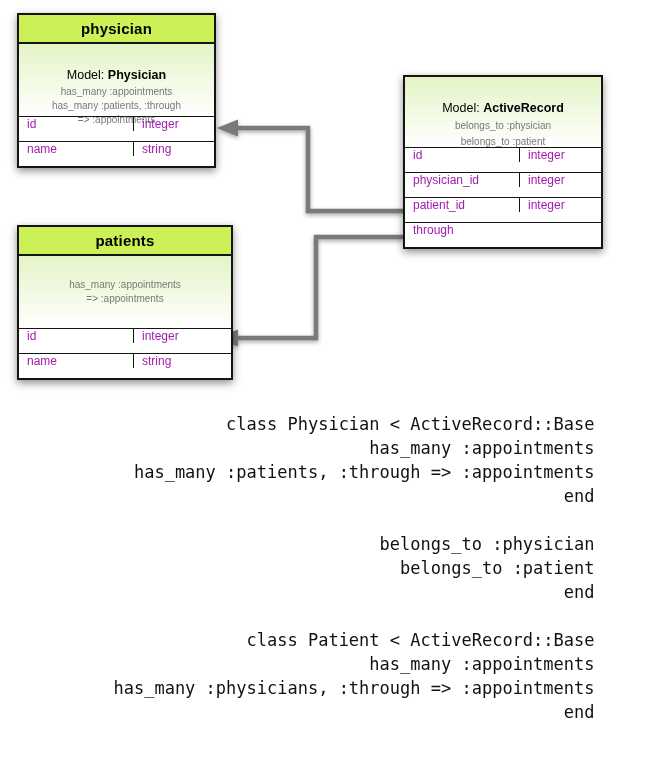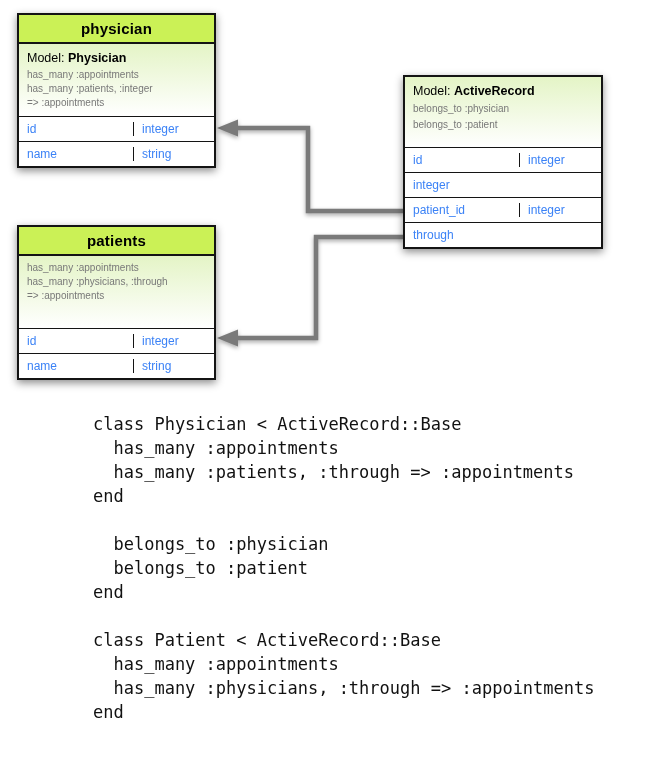--- a/index.html
+++ b/index.html
@@ -10,49 +10,49 @@
   }
   .diagram{position:absolute;left:0;top:0;width:657px;height:400px;}
   .connectors{position:absolute;left:0;top:0;pointer-events:none;
     filter:drop-shadow(0px 2px 2px rgba(0,0,0,0.35));}
   .er-table{
     position:absolute;background:#fff;border:2px solid #141414;
     box-shadow:0 3px 8px rgba(0,0,0,0.45);box-sizing:border-box;z-index:2;
   }
   .t-physicians{left:17px;top:13px;width:199px;}
   .t-appointments{left:403px;top:75px;width:200px;}
-  .t-patients{left:17px;top:225px;width:199px;}
+  .t-patients{left:17px;top:225px;width:216px;}
   .er-header{
     background:#cbf156;border-bottom:2px solid #141414;
     text-align:center;font-weight:bold;font-size:15px;color:#000;
     padding:5px 0 5px 0;letter-spacing:0.2px;
   }
   .er-body{
     background:linear-gradient(#e4f4c6, #ffffff);
-    padding:5px 8px 0 8px;box-sizing:border-box;
+    padding:22px 8px 0 8px;box-sizing:border-box;text-align:center;
   }
   .er-body.h3{height:72px;}
   .er-body.h2{height:70px;}
   .model-line{font-size:12.5px;color:#000;margin:2px 0 3px 0;}
   .model-line b{font-weight:bold;}
   .assoc{font-size:10px;color:#787878;line-height:14px;white-space:nowrap;}
   .er-body.h2 .assoc{line-height:15px;margin-top:1px;}
   .er-row{
-    display:flex;align-items:center;height:24px;
-    border-top:1.5px solid #141414;font-size:12px;color:#3b82f6;background:#fff;
+    display:flex;align-items:flex-start;height:24px;
+    border-top:1.5px solid #141414;font-size:12px;color:#a21caf;background:#fff;
   }
   .cell-name{
     width:115px;box-sizing:border-box;border-right:1.5px solid #141414;
     display:flex;align-items:center;padding-left:8px;white-space:nowrap;
   }
   .cell-type{flex:1;display:flex;align-items:center;padding-left:8px;white-space:nowrap;}
   .code{
     position:absolute;left:93px;top:412px;
     font-family:"DejaVu Sans Mono", monospace;
-    font-size:17px;line-height:24px;color:#111;
+    font-size:17px;line-height:24px;color:#111;text-align:right;
   }
   .code-block{margin-bottom:24px;}
   .code-line{white-space:pre;height:24px;}
 </style>
 </head>
 <body>
 
 <div class="diagram">
 
   <svg class="connectors" width="657" height="400">
@@ -67,21 +67,21 @@
   </svg>
 
   <div class="er-table t-physicians">
     <div class="er-header">physician</div>
     <div class="er-body h3">
       <div class="model-line">
         <span>Model:</span>
         <b>Physician</b>
       </div>
       <div class="assoc">has_many :appointments</div>
-      <div class="assoc">has_many :patients, :integer</div>
+      <div class="assoc">has_many :patients, :through</div>
       <div class="assoc">=&gt; :appointments</div>
     </div>
     <div class="er-row">
       <div class="cell-name">id</div>
       <div class="cell-type">integer</div>
     </div>
     <div class="er-row">
       <div class="cell-name">name</div>
       <div class="cell-type">string</div>
     </div>
@@ -94,36 +94,36 @@
         <b>ActiveRecord</b>
       </div>
       <div class="assoc">belongs_to :physician</div>
       <div class="assoc">belongs_to :patient</div>
     </div>
     <div class="er-row">
       <div class="cell-name">id</div>
       <div class="cell-type">integer</div>
     </div>
     <div class="er-row">
+      <div class="cell-name">physician_id</div>
       <div class="cell-type">integer</div>
     </div>
     <div class="er-row">
       <div class="cell-name">patient_id</div>
       <div class="cell-type">integer</div>
     </div>
     <div class="er-row">
       <div class="cell-type">through</div>
     </div>
   </div>
 
   <div class="er-table t-patients">
     <div class="er-header">patients</div>
     <div class="er-body h3">
       <div class="assoc">has_many :appointments</div>
-      <div class="assoc">has_many :physicians, :through</div>
       <div class="assoc">=&gt; :appointments</div>
     </div>
     <div class="er-row">
       <div class="cell-name">id</div>
       <div class="cell-type">integer</div>
     </div>
     <div class="er-row">
       <div class="cell-name">name</div>
       <div class="cell-type">string</div>
     </div>

